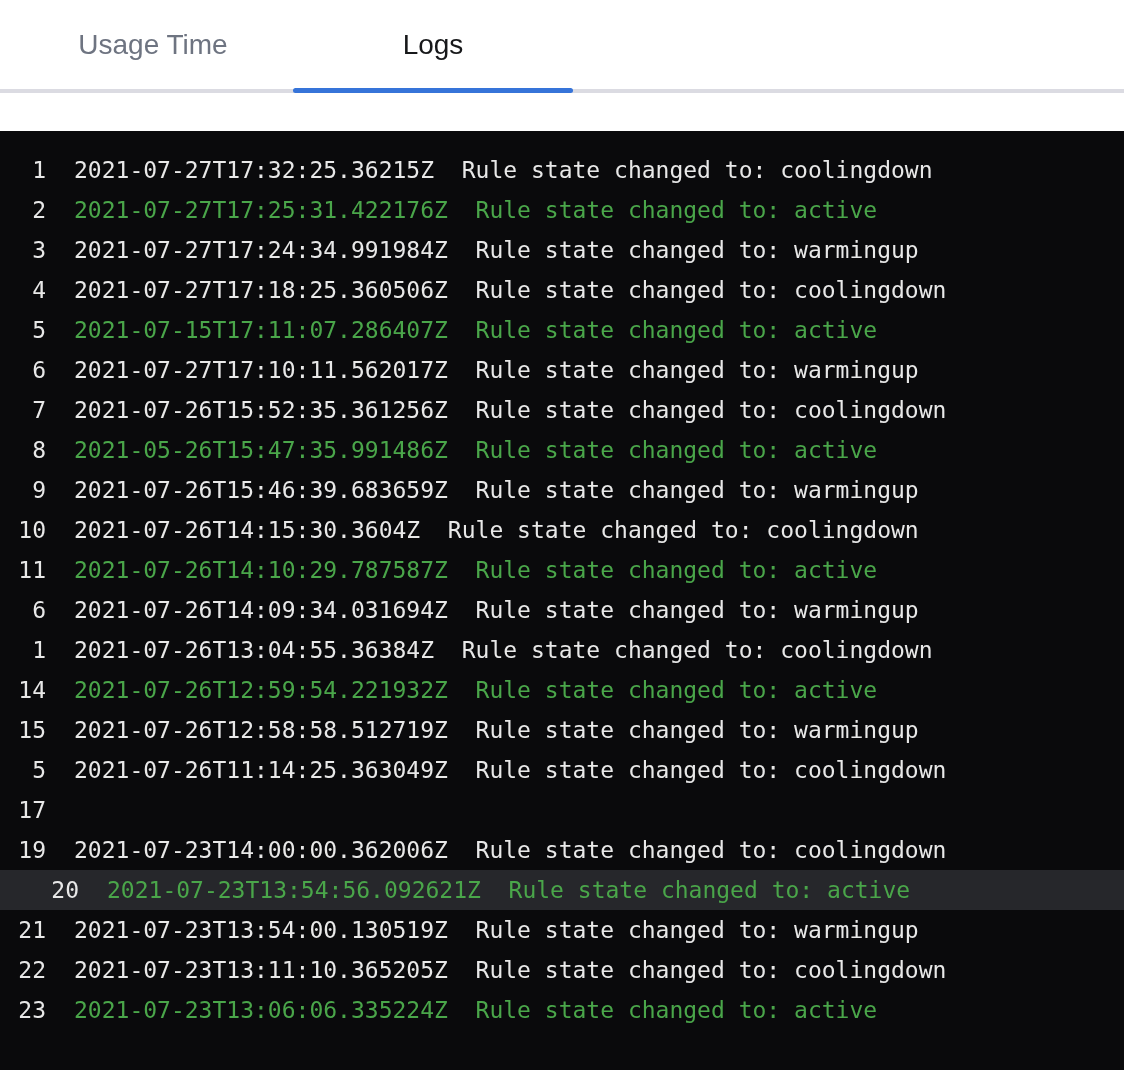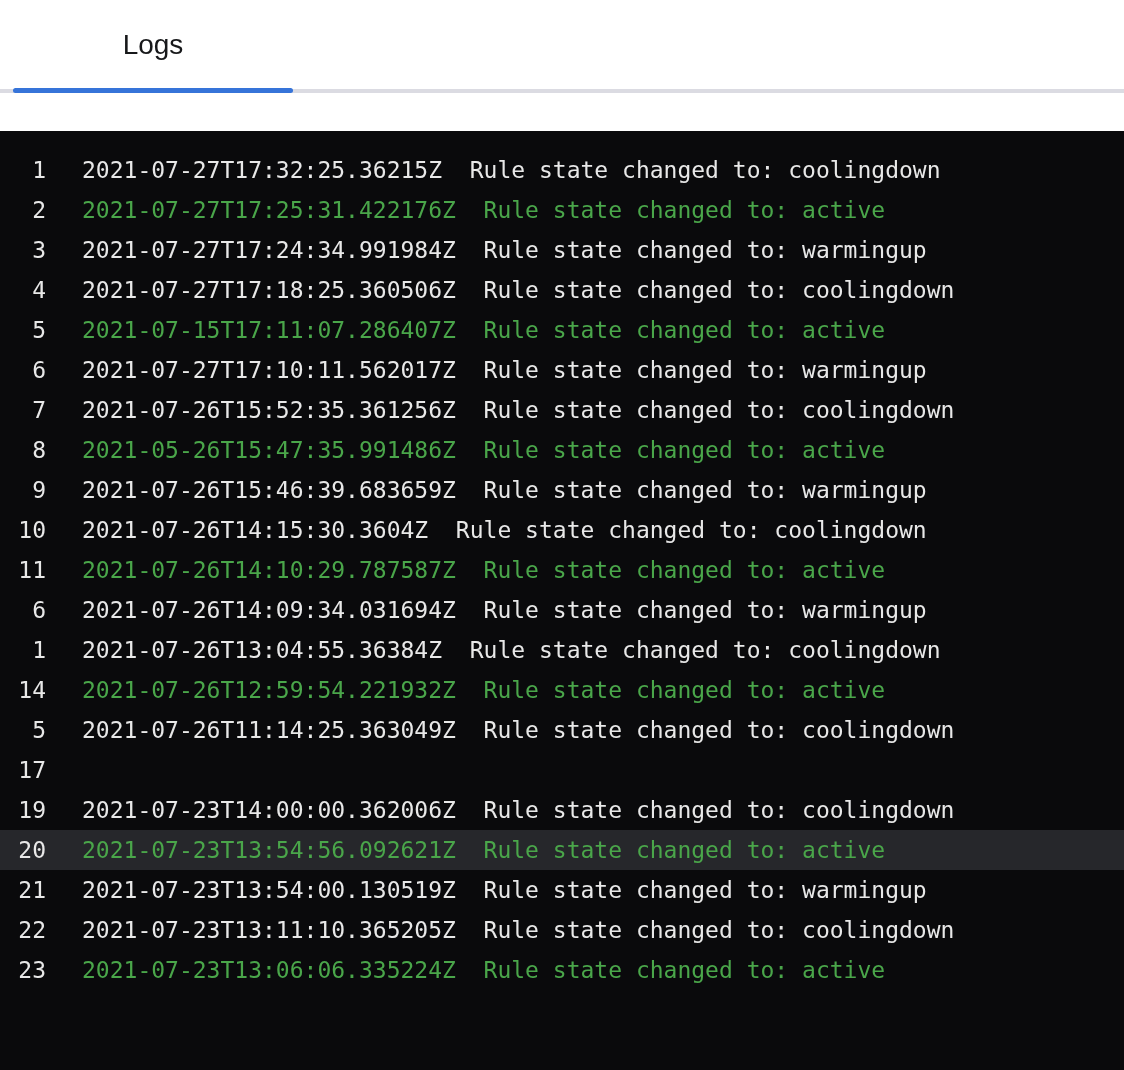--- a/index.html
+++ b/index.html
@@ -64,38 +64,41 @@
     font-family: "DejaVu Sans Mono", monospace;
     font-size: 23px;
   }
   .log-row {
     height: 40px;
     display: flex;
     align-items: center;
     color: var(--log-text);
     cursor: default;
   }
-  .log-row.highlighted { background: var(--highlight-bg); }
+  .log-row.highlighted { background: var(--highlight-bg); padding-left: 33px; }
   .line-num {
     flex: none;
     width: 46px;
     text-align: right;
     color: var(--log-text);
   }
   .line-text {
-    margin-left: 36px;
+    margin-left: 28px;
     white-space: pre;
   }
   .log-row.state-active .line-text { color: var(--active-green); }
 </style>
 </head>
 <body>
 
 <div class="tabbar">
   <div class="tabs">
+    <div class="tab inactive">
+      <span>Usage Time</span>
+    </div>
     <div class="tab active">
       <span>Logs</span>
       <div class="active-indicator"></div>
     </div>
   </div>
   <div class="tab-divider"></div>
 </div>
 
 <div class="log-panel" id="log-panel">
     <div class="log-row state-coolingdown">
@@ -147,20 +150,24 @@
       <span class="line-text">2021-07-26T14:09:34.031694Z  Rule state changed to: warmingup</span>
     </div>
     <div class="log-row state-coolingdown">
       <span class="line-num">1</span>
       <span class="line-text">2021-07-26T13:04:55.36384Z  Rule state changed to: coolingdown</span>
     </div>
     <div class="log-row state-active">
       <span class="line-num">14</span>
       <span class="line-text">2021-07-26T12:59:54.221932Z  Rule state changed to: active</span>
     </div>
+    <div class="log-row state-warmingup">
+      <span class="line-num">15</span>
+      <span class="line-text">2021-07-26T12:58:58.512719Z  Rule state changed to: warmingup</span>
+    </div>
     <div class="log-row state-coolingdown">
       <span class="line-num">5</span>
       <span class="line-text">2021-07-26T11:14:25.363049Z  Rule state changed to: coolingdown</span>
     </div>
     <div class="log-row state-active">
       <span class="line-num">17</span>
     </div>
     <div class="log-row state-coolingdown">
       <span class="line-num">19</span>
       <span class="line-text">2021-07-23T14:00:00.362006Z  Rule state changed to: coolingdown</span>

